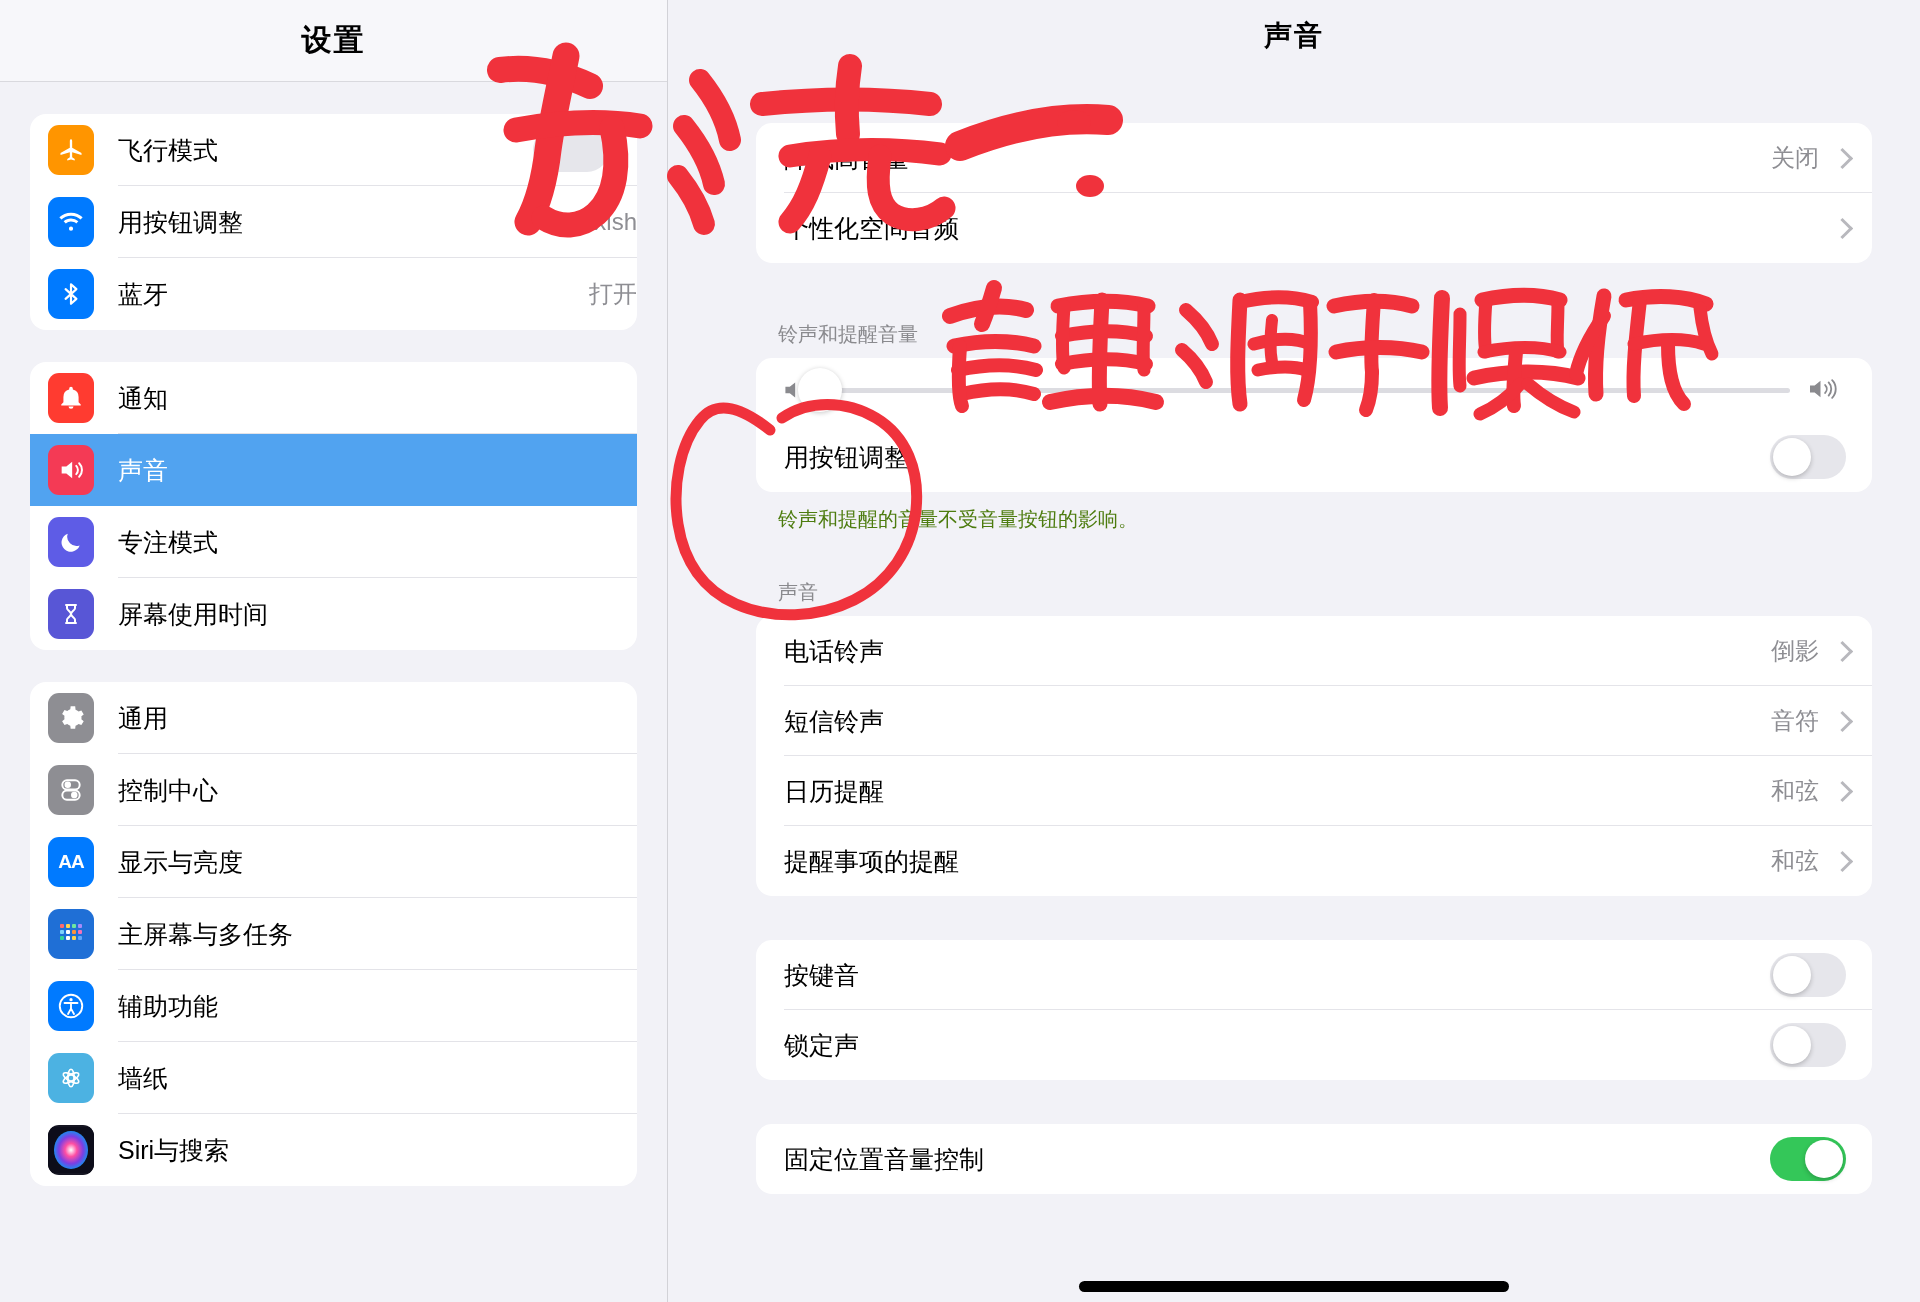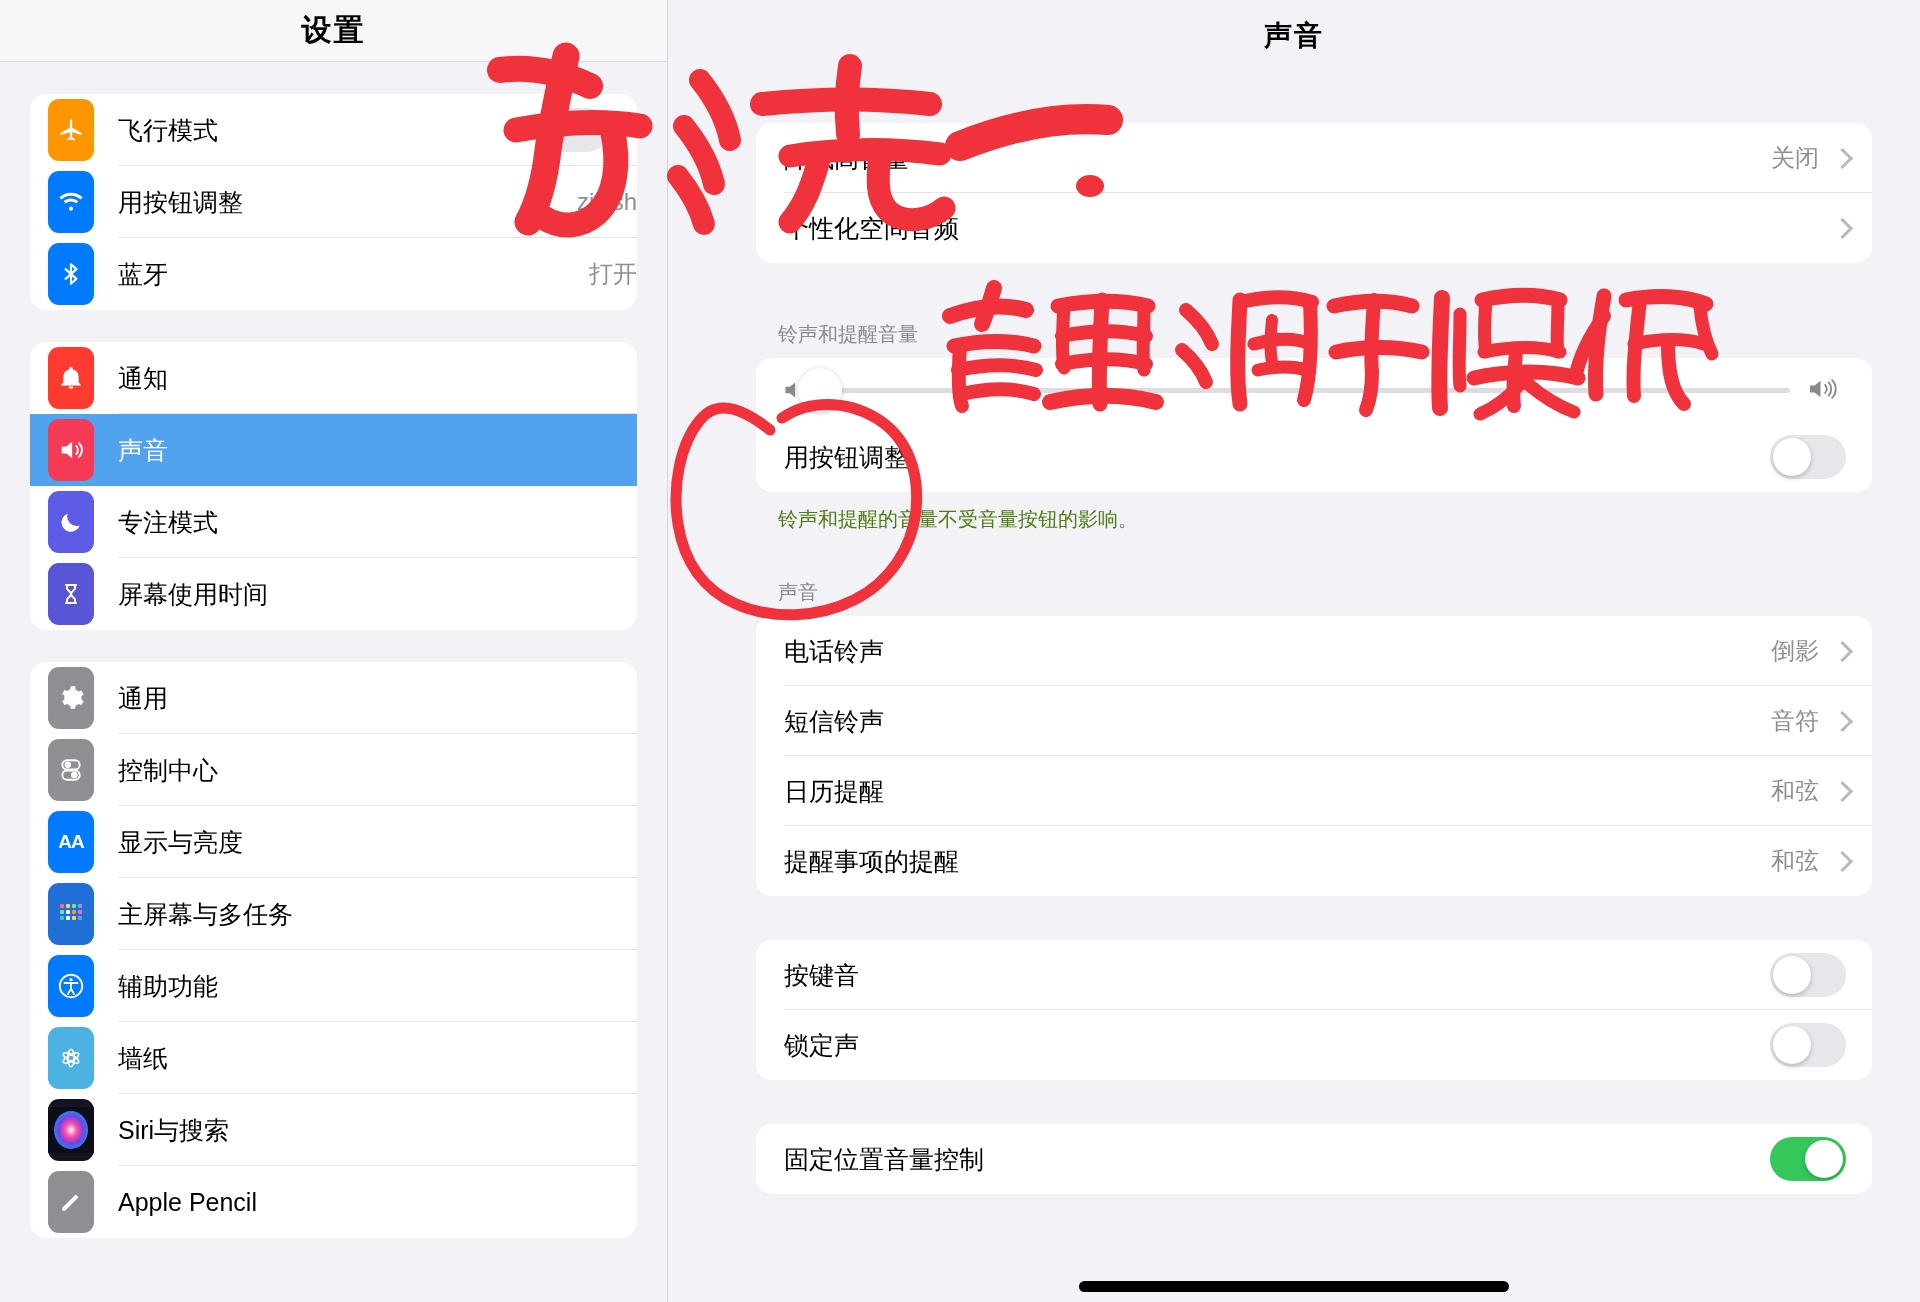--- a/index.html
+++ b/index.html
@@ -13,21 +13,21 @@
 
   
   #sidebar {
     width: 668px; height: 1302px;
     background: #f2f2f7;
     border-right: 1px solid #d2d2d7;
     position: relative;
     overflow: hidden;
   }
   .sb-header {
-    height: 62px;
+    height: 82px;
     background: #f7f7fa;
     border-bottom: 1px solid #d9d9de;
     display: flex; align-items: center; justify-content: center;
   }
   .sb-header-title { font-size: 30px; font-weight: bold; color: #000; letter-spacing: 2px; }
 
   .sb-scroll { padding: 0 30px; }
   .sb-group {
     background: #ffffff;
     border-radius: 16px;
@@ -40,21 +40,21 @@
     padding-left: 18px;
     position: relative;
   }
   .sb-row.selected { background: #51a3f0; }
   .sb-row .sb-sep {
     position: absolute; left: 88px; right: 0; bottom: 0; height: 1px; background: #e3e3e8;
   }
   .sb-row:last-child .sb-sep { display: none; }
 
   .sb-icon {
-    width: 46px; height: 62px; border-radius: 11px;
+    width: 46px; height: 50px; border-radius: 11px;
     flex: 0 0 46px;
     display: flex; align-items: center; justify-content: center;
     color: #fff;
     overflow: hidden;
     position: relative;
   }
   .sb-label {
     margin-left: 24px;
     font-size: 25px; color: #000;
     white-space: nowrap;
@@ -369,31 +369,20 @@
                 </radialGradient>
               </defs>
               <rect width="46" height="46" fill="#0d0d1a"></rect>
               <ellipse cx="23" cy="23" rx="17" ry="19" fill="url(#sirig)"></ellipse>
             </svg>
               </div>
           </div>
           <div class="sb-label">Siri与搜索</div>
           <div class="sb-sep"></div>
         </div>
-        <div class="sb-row">
-          <div class="sb-icon" style="background:#8e8e93">
-            <div class="gicon">
-                <svg width="26" height="26" viewBox="0 0 24 24" fill="#fff">
-                  <path d="M4 17.4L16.4 5l2.6 2.6L6.6 20H4v-2.6z"></path>
-                </svg>
-              </div>
-          </div>
-          <div class="sb-label">Apple Pencil</div>
-
-        </div>
       </div>
 
     </div>
   </div>
 
   <div id="detail">
     <div class="dt-header">
       <div class="dt-header-title">声音</div>
     </div>
 

